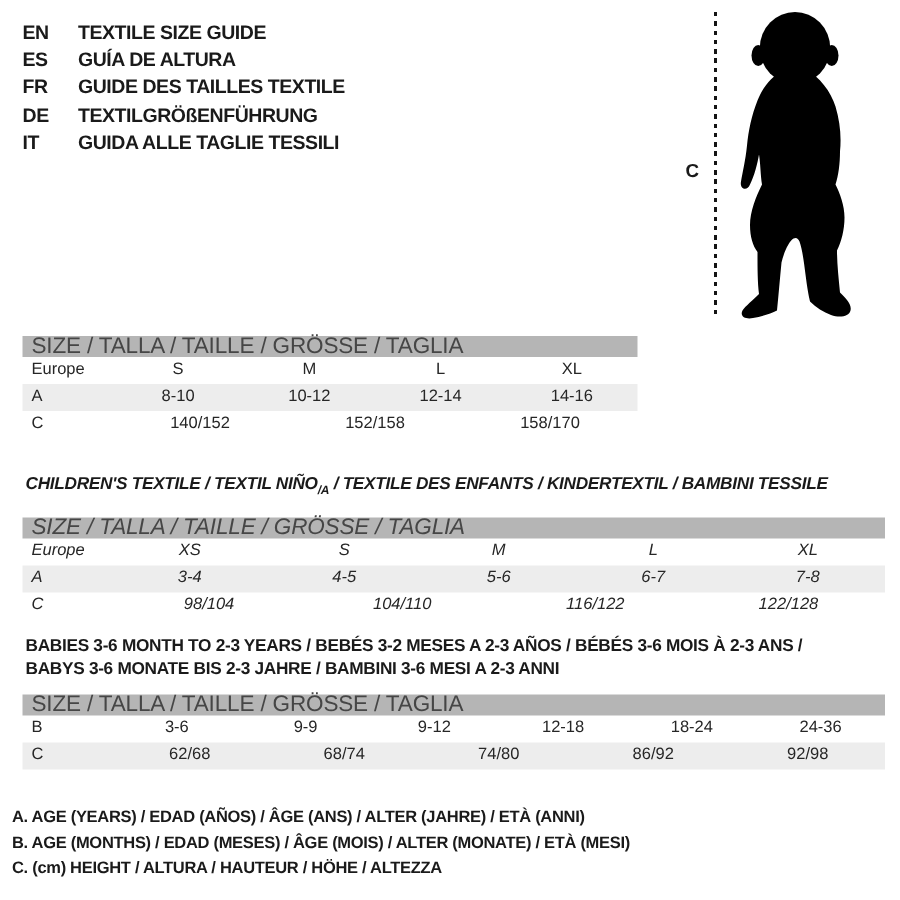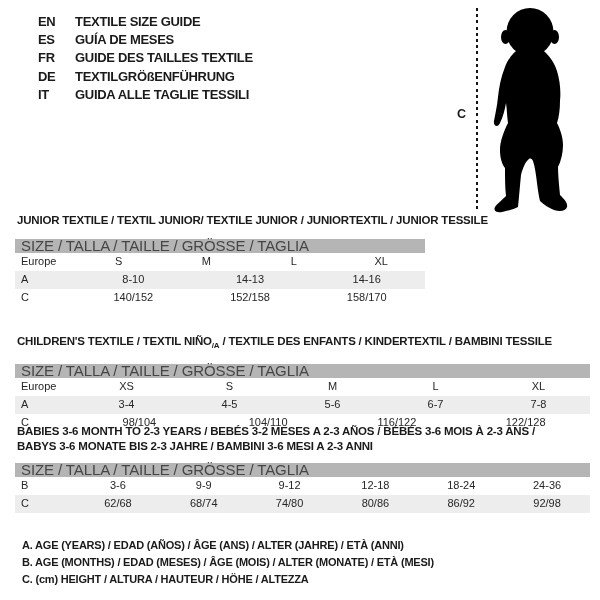--- a/index.html
+++ b/index.html
@@ -6,64 +6,64 @@
   html,body { width:600px; height:600px; }
   body {
     position:relative;
     background:#fff;
     font-family:"Liberation Sans", sans-serif;
     color:#1a1a1a;
     overflow:hidden;
   }
 
   
-  .lang-block { position:absolute; left:38px; top:12px; }
+  .lang-block { position:absolute; left:15px; top:12px; }
   .lang-line { display:flex; height:18.4px; align-items:center;
                font-weight:bold; font-size:13px; letter-spacing:-0.3px; white-space:nowrap; }
   .lang-code { width:37px; flex:0 0 37px; }
 
   
   .figure-block { position:absolute; left:455px; top:6px; width:130px; height:208px; }
   .dash-line { position:absolute; left:21px; top:2px; width:2px; height:204px;
                background:repeating-linear-gradient(to bottom, #141414 0 3px, transparent 3px 6.2px); }
   .figure-label { position:absolute; left:2px; top:101px; font-weight:bold; font-size:12.5px; }
   svg.baby { position:absolute; left:29px; top:1px; }
 
   
   .tbl { position:absolute; left:15px; }
   .t0 { top:213px; width:410px; }
-  .t1 { top:334px; width:575px; }
+  .t1 { top:316px; width:575px;font-style:italic; }
   .t2 { top:424px; width:575px; }
   .tbl-title { font-weight:bold; font-size:11.5px; line-height:15px;
                letter-spacing:-0.2px; padding-left:2px; white-space:nowrap; }
   .sub-part { font-size:8px; vertical-align:sub; }
   .size-hdr { margin-top:11px; background:var(--hdr-bg,#b5b5b5); height:14px; line-height:14px;
               font-size:15px; color:#464646; padding-left:6px; letter-spacing:-0.1px; }
   .t2 .size-hdr { margin-top:9px; }
   .trow { display:flex; height:18px; line-height:17.2px; font-size:11px; color:#262626; }
   .rows .trow:nth-child(even) { background:var(--row-shade,#ededed); }
   .trow .lbl { flex:0 0 60px; padding-left:6px; }
   .trow .val { flex:1; text-align:center; }
 
   
-  .footnotes { position:absolute; left:22px; top:537px; }
+  .footnotes { position:absolute; left:8px; top:537px; }
   .footnote { font-weight:bold; font-size:11px; line-height:17px;
               letter-spacing:-0.2px; white-space:nowrap; }
 </style>
 </head>
 <body style="--hdr-bg: #b5b5b5; --row-shade: #ededed;">
 
 <div class="lang-block" id="lang-block">
     <div class="lang-line">
       <span class="lang-code">EN</span>
       <span class="lang-text">TEXTILE SIZE GUIDE</span>
     </div>
     <div class="lang-line">
       <span class="lang-code">ES</span>
-      <span class="lang-text">GUÍA DE MESES</span>
+      <span class="lang-text">GUÍA DE ALTURA</span>
     </div>
     <div class="lang-line">
       <span class="lang-code">FR</span>
       <span class="lang-text">GUIDE DES TAILLES TEXTILE</span>
     </div>
     <div class="lang-line">
       <span class="lang-code">DE</span>
       <span class="lang-text">TEXTILGRÖßENFÜHRUNG</span>
     </div>
     <div class="lang-line">
@@ -107,34 +107,34 @@
         C 75 110 76 102 76 94
         C 77 84 76 74 73 64
         C 70 54 62 44 54 40
         C 49 38 43 38 38 40 Z"></path>
     </g>
   </svg>
 </div>
 
 <div id="tables-root">
     <div class="tbl t0">
-      <div class="tbl-title"><span>JUNIOR TEXTILE / TEXTIL JUNIOR/ TEXTILE JUNIOR / JUNIORTEXTIL / JUNIOR TESSILE</span></div>
       <div class="size-hdr">SIZE / TALLA / TAILLE / GRÖSSE / TAGLIA</div>
       <div class="rows">
         <div class="trow">
           <div class="lbl">Europe</div>
           <div class="val">S</div>
           <div class="val">M</div>
           <div class="val">L</div>
           <div class="val">XL</div>
         </div>
         <div class="trow">
           <div class="lbl">A</div>
           <div class="val">8-10</div>
-          <div class="val">14-13</div>
+          <div class="val">10-12</div>
+          <div class="val">12-14</div>
           <div class="val">14-16</div>
         </div>
         <div class="trow">
           <div class="lbl">C</div>
           <div class="val">140/152</div>
           <div class="val">152/158</div>
           <div class="val">158/170</div>
         </div>
       </div>
     </div>
@@ -178,21 +178,20 @@
           <div class="val">9-12</div>
           <div class="val">12-18</div>
           <div class="val">18-24</div>
           <div class="val">24-36</div>
         </div>
         <div class="trow">
           <div class="lbl">C</div>
           <div class="val">62/68</div>
           <div class="val">68/74</div>
           <div class="val">74/80</div>
-          <div class="val">80/86</div>
           <div class="val">86/92</div>
           <div class="val">92/98</div>
         </div>
       </div>
     </div>
   </div>
 
 <div class="footnotes" id="footnotes">
     <div class="footnote">A. AGE (YEARS) / EDAD (AÑOS) / ÂGE (ANS) / ALTER (JAHRE) / ETÀ (ANNI)</div>
     <div class="footnote">B. AGE (MONTHS) / EDAD (MESES) / ÂGE (MOIS) / ALTER (MONATE) / ETÀ (MESI)</div>

